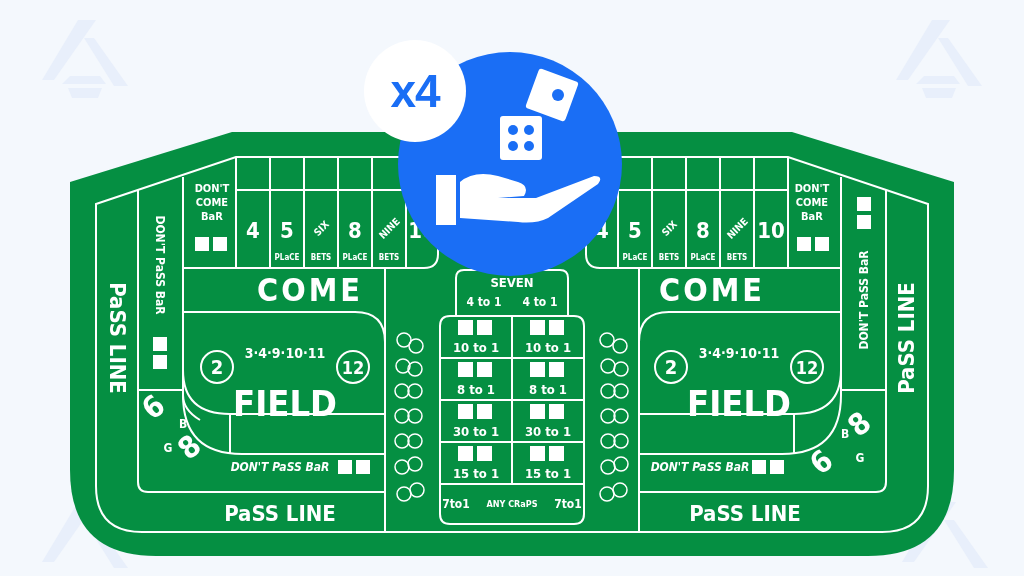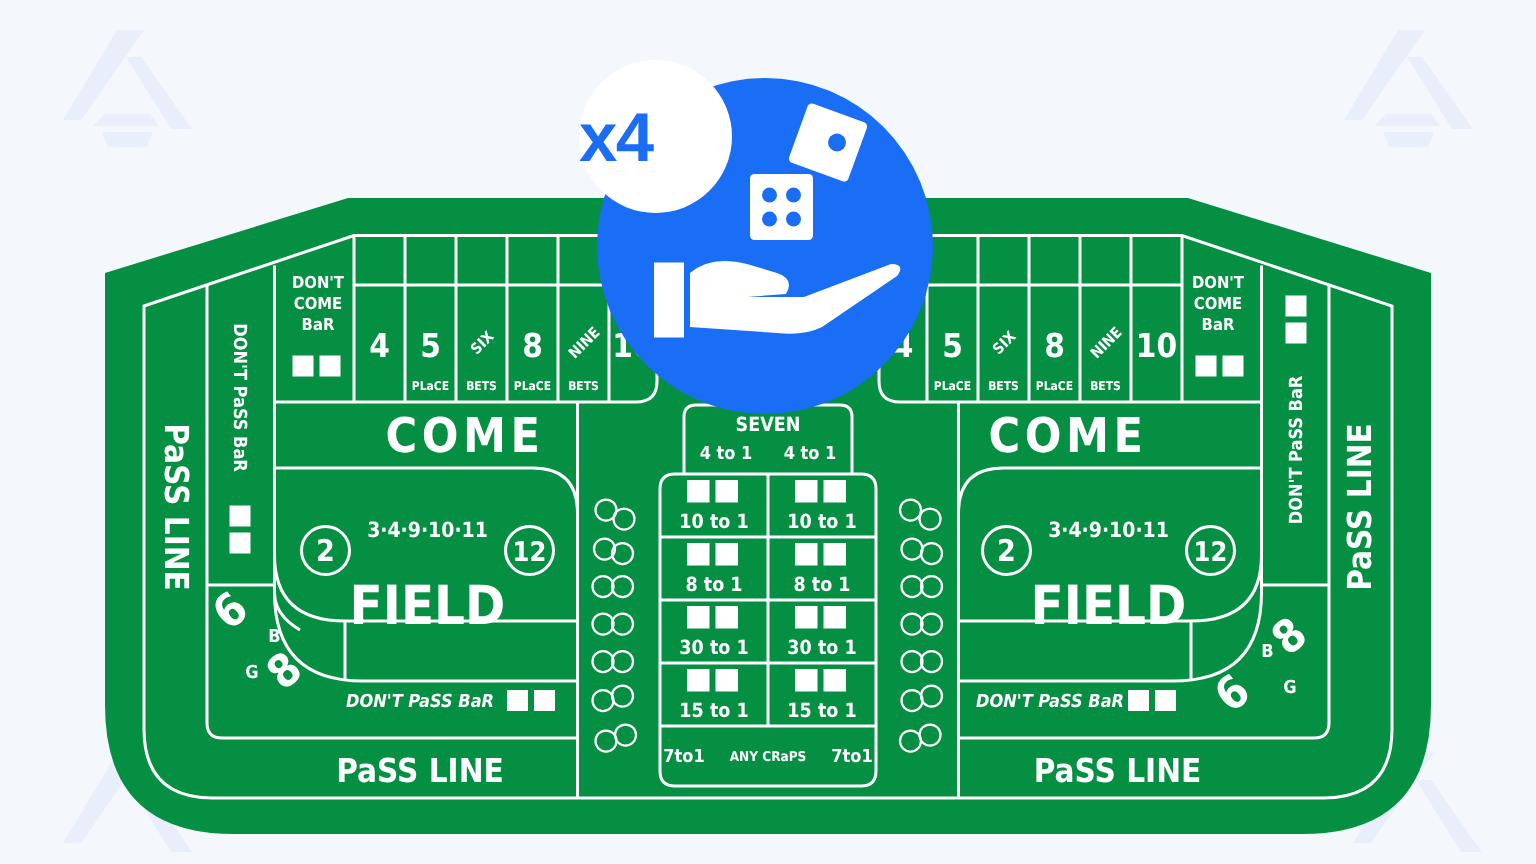--- a/index.html
+++ b/index.html
@@ -1,20 +1,20 @@
 <!DOCTYPE html>
 <html><head>
 <meta charset="utf-8">
 <style>
   html,body{margin:0;padding:0;}
   body{width:1024px;height:576px;overflow:hidden;background:#f4f8fd;position:relative;font-family:"Liberation Sans","DejaVu Sans",sans-serif;}
   .stage{position:absolute;left:0;top:0;width:1024px;height:576px;}
   svg text{font-family:"DejaVu Sans Condensed","DejaVu Sans","Liberation Sans",sans-serif;font-weight:bold;fill:#fff;}
   .wm{position:absolute;}
-  .badge-x4{position:absolute;left:386px;top:40px;width:102px;height:102px;border-radius:50%;background:#fff;display:flex;align-items:center;z-index:3;}
+  .badge-x4{position:absolute;left:364px;top:40px;width:102px;height:102px;border-radius:50%;background:#fff;display:flex;align-items:center;justify-content:center;z-index:3;}
   .badge-x4 span{color:#1a6ef5;font-weight:bold;font-size:46px;font-family:"Liberation Sans",sans-serif;letter-spacing:-1px;}
   .blue-circle{position:absolute;left:398px;top:52px;width:224px;height:224px;border-radius:50%;background:#1a6ef5;z-index:2;}
 </style>
 </head>
 <body>
 
 <div class="stage">
 
   <svg class="wm" style="left:40px;top:18px" width="90" height="84" viewBox="0 0 90 84">
       <g fill="#e8effb">

